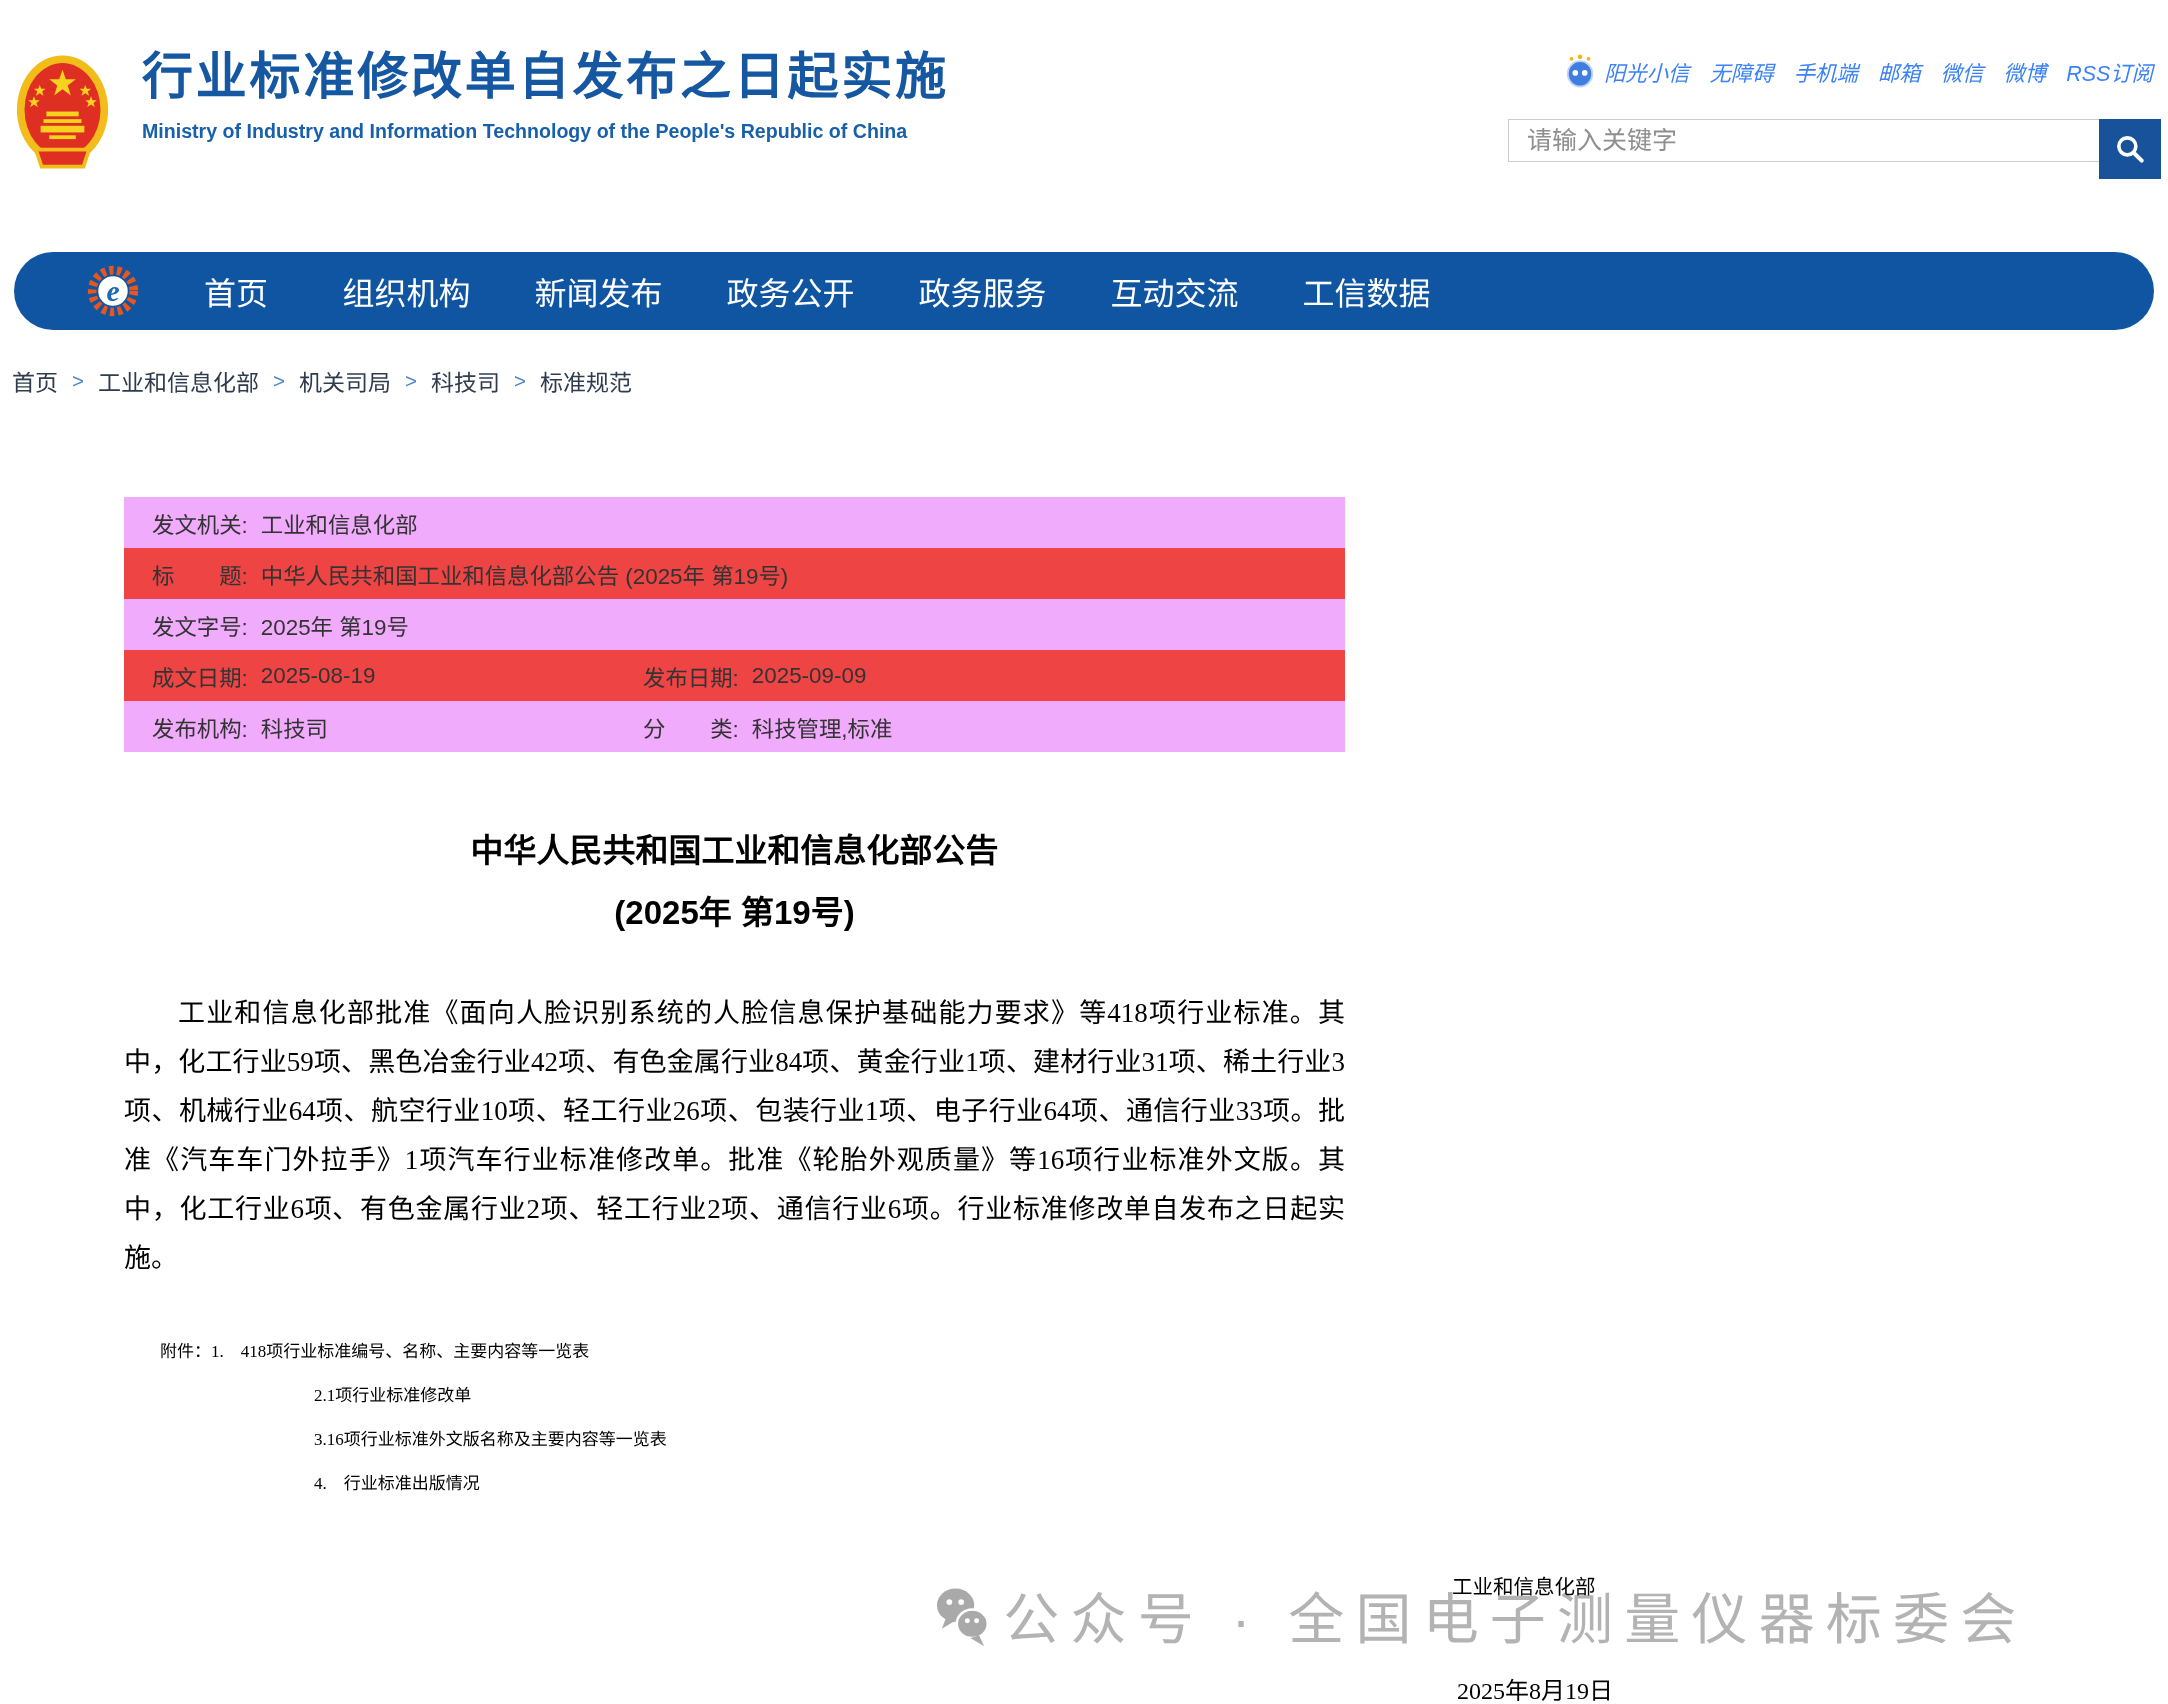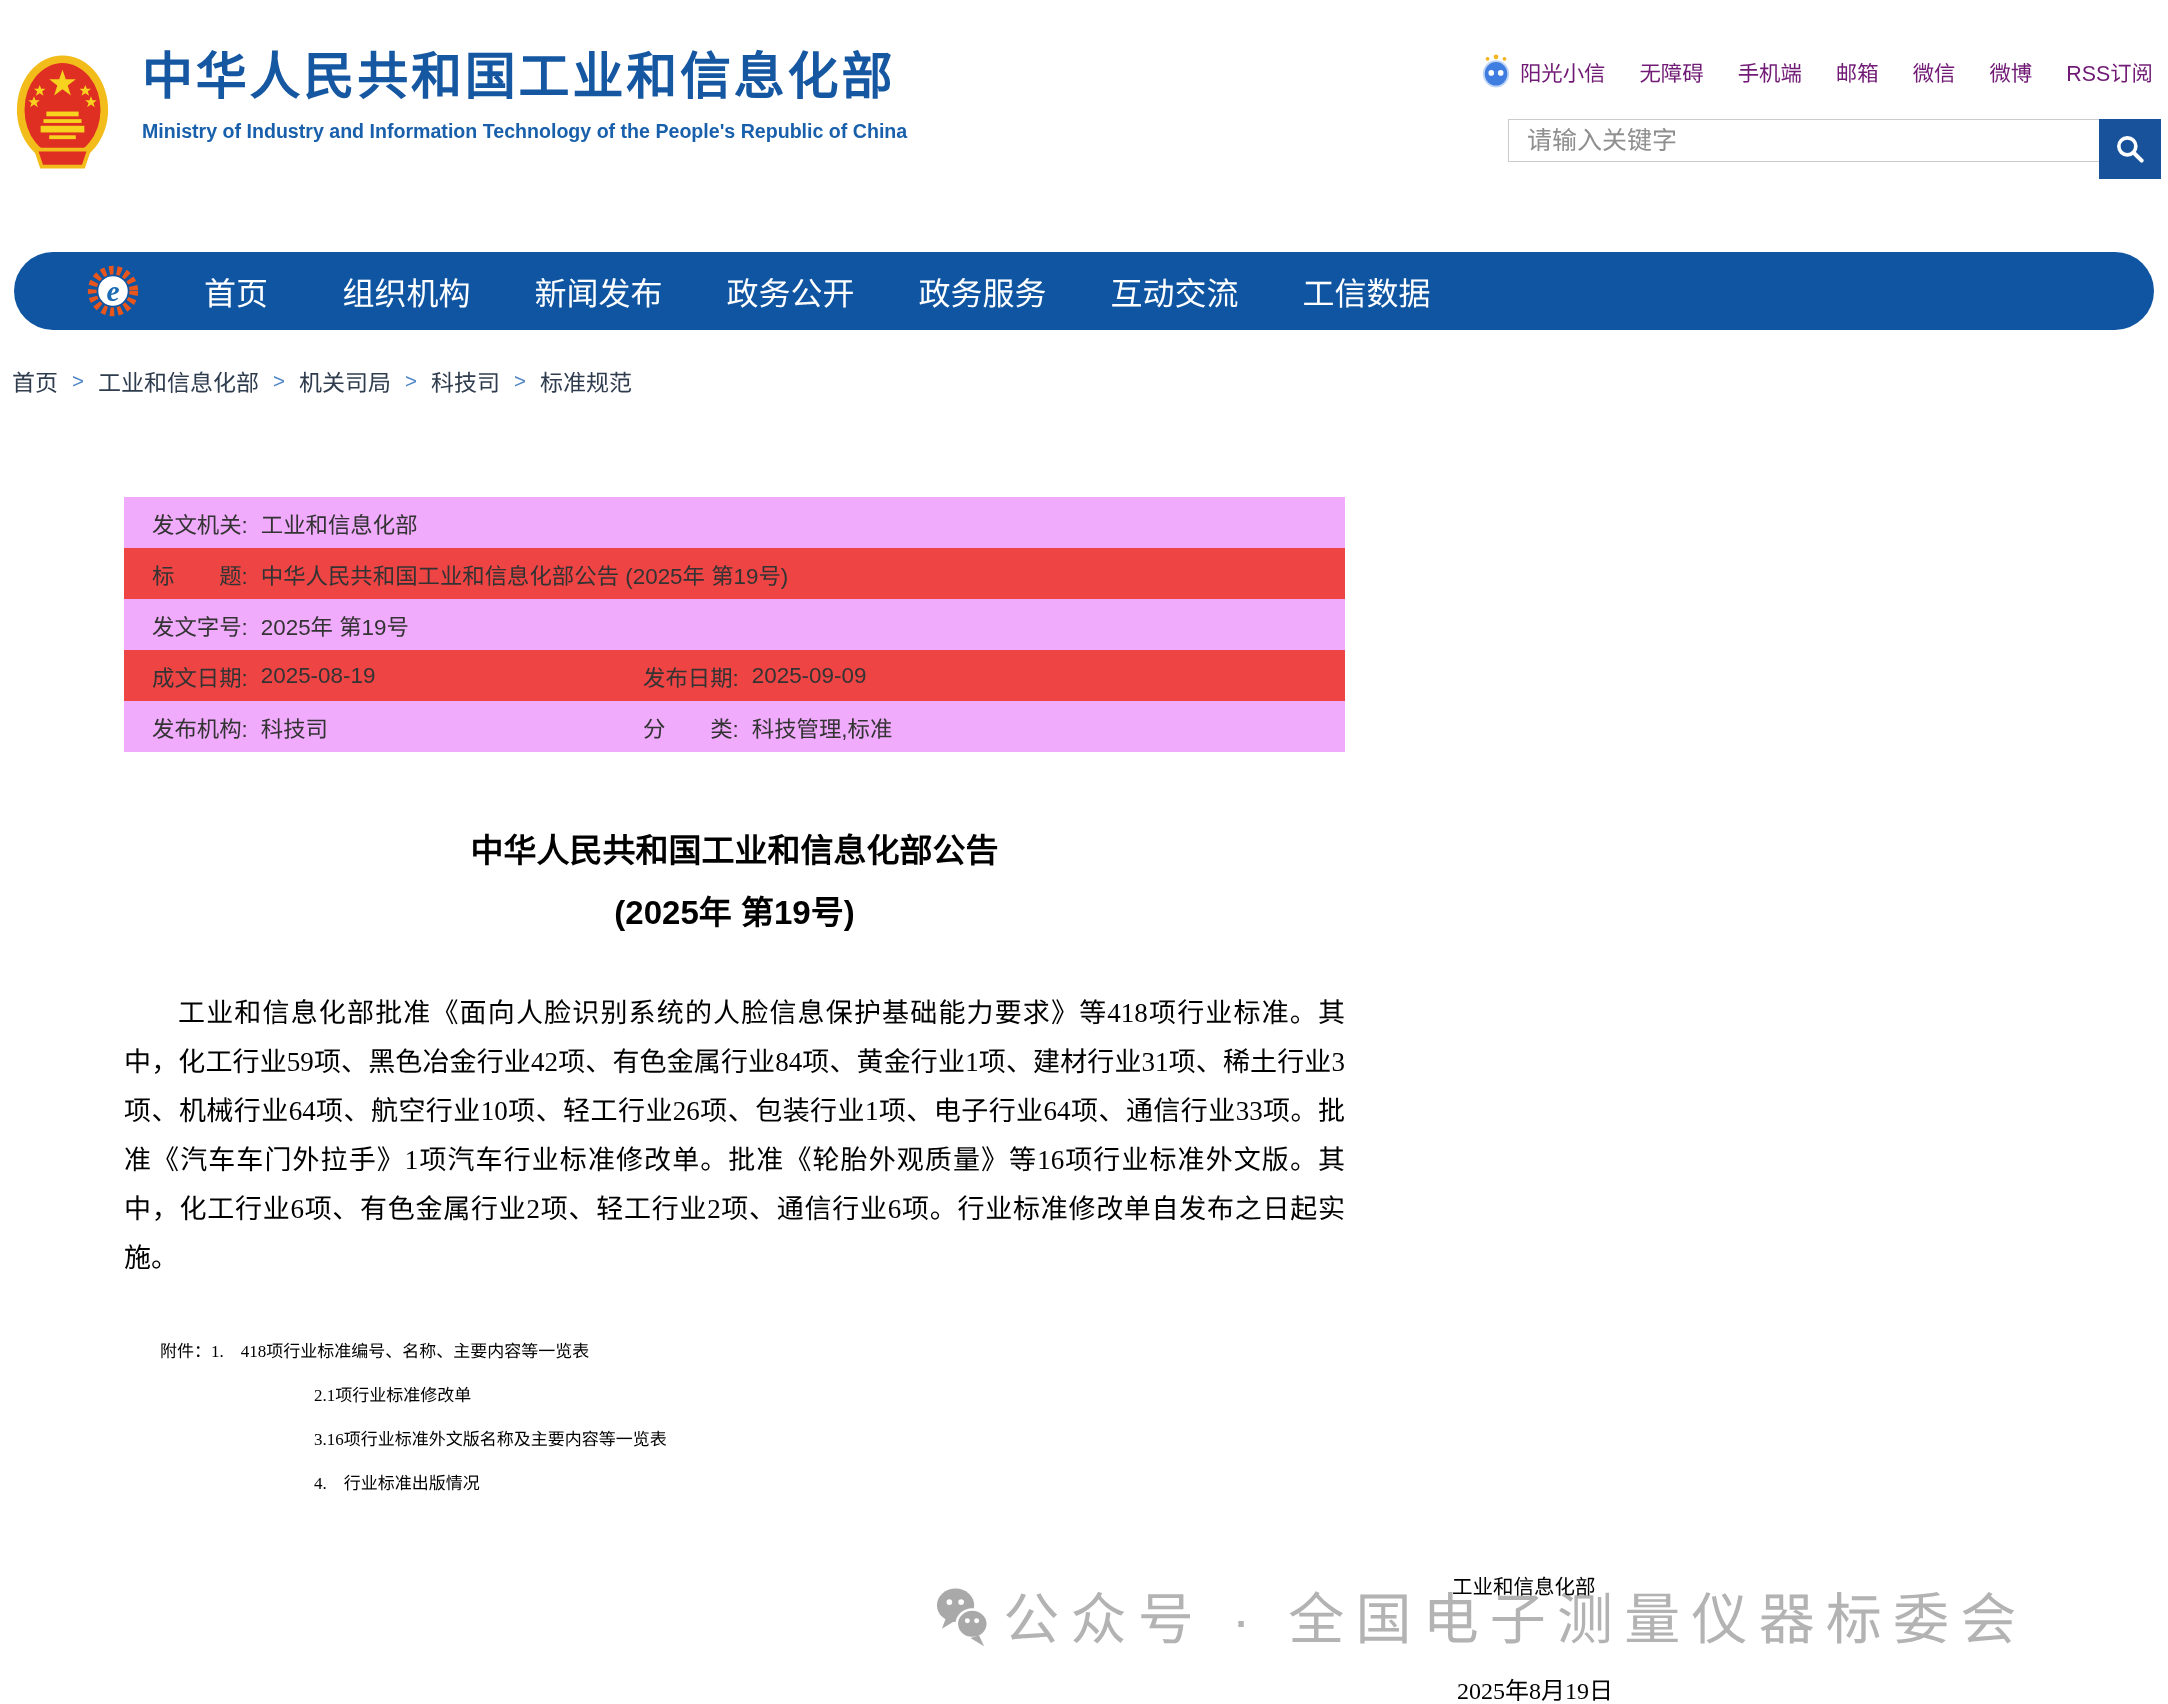--- a/index.html
+++ b/index.html
@@ -6,21 +6,21 @@
   body{
     width:2168px;height:1704px;position:relative;background:#ffffff;
     font-family:"Liberation Sans", sans-serif;overflow:hidden;color:#333;
   }
   
   .header{position:absolute;left:0;top:0;width:2168px;height:252px;background:#fff;}
   .emblem{position:absolute;left:15px;top:50px;width:95px;height:125px;}
   .titles{position:absolute;left:142px;top:47px;}
   .title-cn{font-size:51px;font-weight:bold;color:#1657a2;letter-spacing:2.8px;line-height:60px;white-space:nowrap;}
   .title-en{font-size:19.6px;font-weight:bold;color:#1860ab;margin-top:13px;white-space:nowrap;}
-  .quick-links{position:absolute;top:54px;right:15px;display:flex;align-items:center;gap:34px;font-size:21.4px;color:#701a75;}
+  .quick-links{position:absolute;top:54px;right:15px;display:flex;align-items:center;gap:20px;font-size:21.4px;color:#3b82f6;font-style:italic;}
   .quick-link{display:flex;align-items:center;gap:7.5px;cursor:pointer;white-space:nowrap;}
   .robot-ico{width:32px;height:34px;}
   .search-bar{position:absolute;top:119px;right:7.5px;width:653px;height:43px;display:flex;}
   .search-input{flex:1;border:0.9px solid #cccccc;border-right:none;font-size:25px;padding:0 18.6px;color:#333;outline:none;font-family:"Liberation Sans",sans-serif;}
   .search-input::placeholder{color:#8f8f8f;}
   .search-btn{width:62px;height:60px;background:#17529b;border:none;display:flex;align-items:center;justify-content:center;cursor:pointer;}
   
   .nav{position:absolute;left:14px;top:252px;width:2140px;height:78px;background:#0f55a1;border-radius:39px;display:flex;align-items:center;padding:0;box-sizing:border-box;}
   .nav-logo{width:52px;height:52px;margin-left:73px;margin-right:22.4px;flex:0 0 auto;}
   .nav-item{color:#ffffff;font-size:32px;width:192px;text-align:center;cursor:pointer;white-space:nowrap;flex:0 0 auto;}
@@ -66,21 +66,21 @@
     <polygon fill="#f7d21e" points="20,48 21.6,52 26,52 22.6,55 24,59.4 20,56.7 16,59.4 17.4,55 14,52 18.4,52"></polygon>
     <polygon fill="#f7d21e" points="80,48 81.6,52 86,52 82.6,55 84,59.4 80,56.7 76,59.4 77.4,55 74,52 78.4,52"></polygon>
     <rect x="33" y="64" width="34" height="5" fill="#f7d21e"></rect>
     <rect x="30" y="72" width="40" height="4" fill="#f7d21e"></rect>
     <rect x="27" y="79" width="46" height="7" fill="#f7d21e"></rect>
     <rect x="36" y="89" width="28" height="4" fill="#f7d21e"></rect>
     <path d="M22,104 L78,104 L72,122 L28,122 Z" fill="#df2f23" stroke="#f2bc1a" stroke-width="4"></path>
   </svg>
 
   <div class="titles">
-    <div class="title-cn">中华人民共和国工业和信息化部</div>
+    <div class="title-cn">行业标准修改单自发布之日起实施</div>
     <div class="title-en">Ministry of Industry and Information Technology of the People's Republic of China</div>
   </div>
 
   <div class="quick-links">
     <span class="quick-link">
       <svg class="robot-ico" viewBox="0 0 34 36">
         <circle cx="8" cy="5" r="2" fill="#f4b31c"></circle>
         <circle cx="17" cy="3" r="2.4" fill="#f4b31c"></circle>
         <circle cx="26" cy="5" r="2" fill="#f4b31c"></circle>
         <ellipse cx="17" cy="21" rx="13" ry="13.5" fill="#3f7de0"></ellipse>

